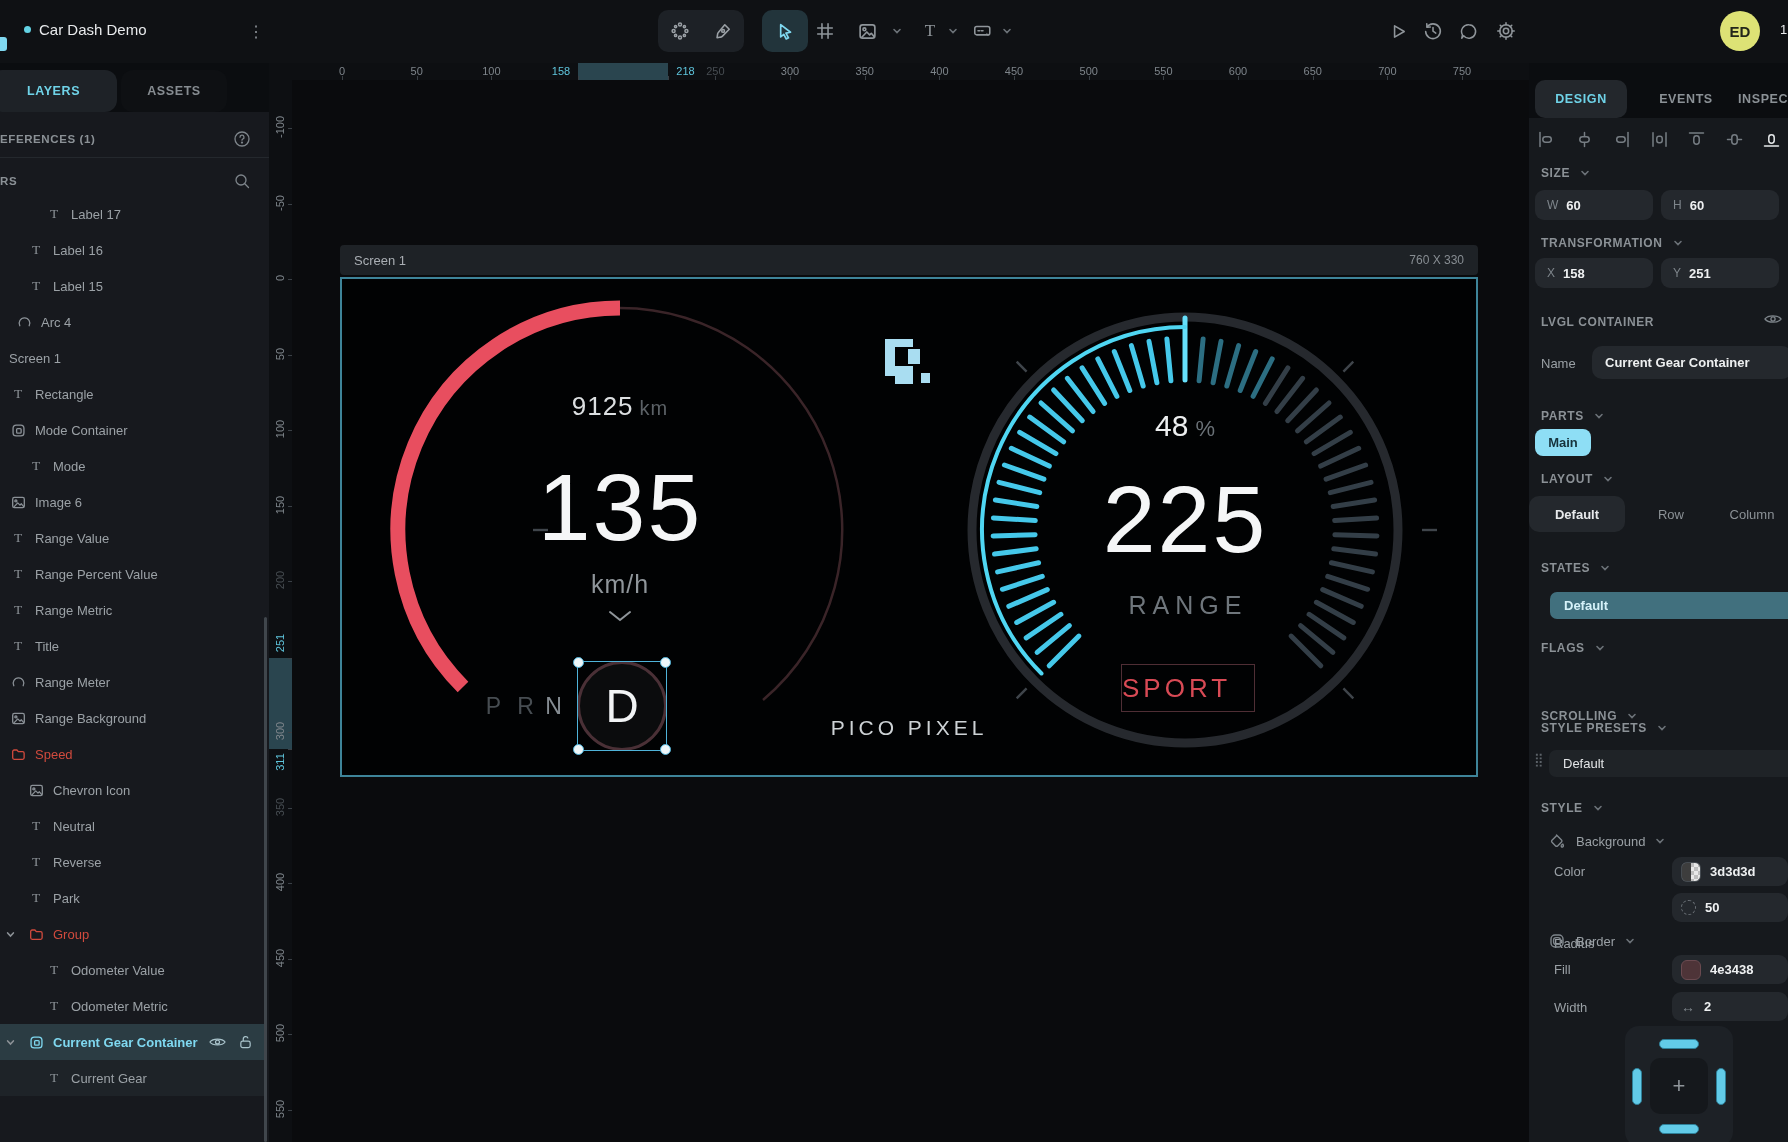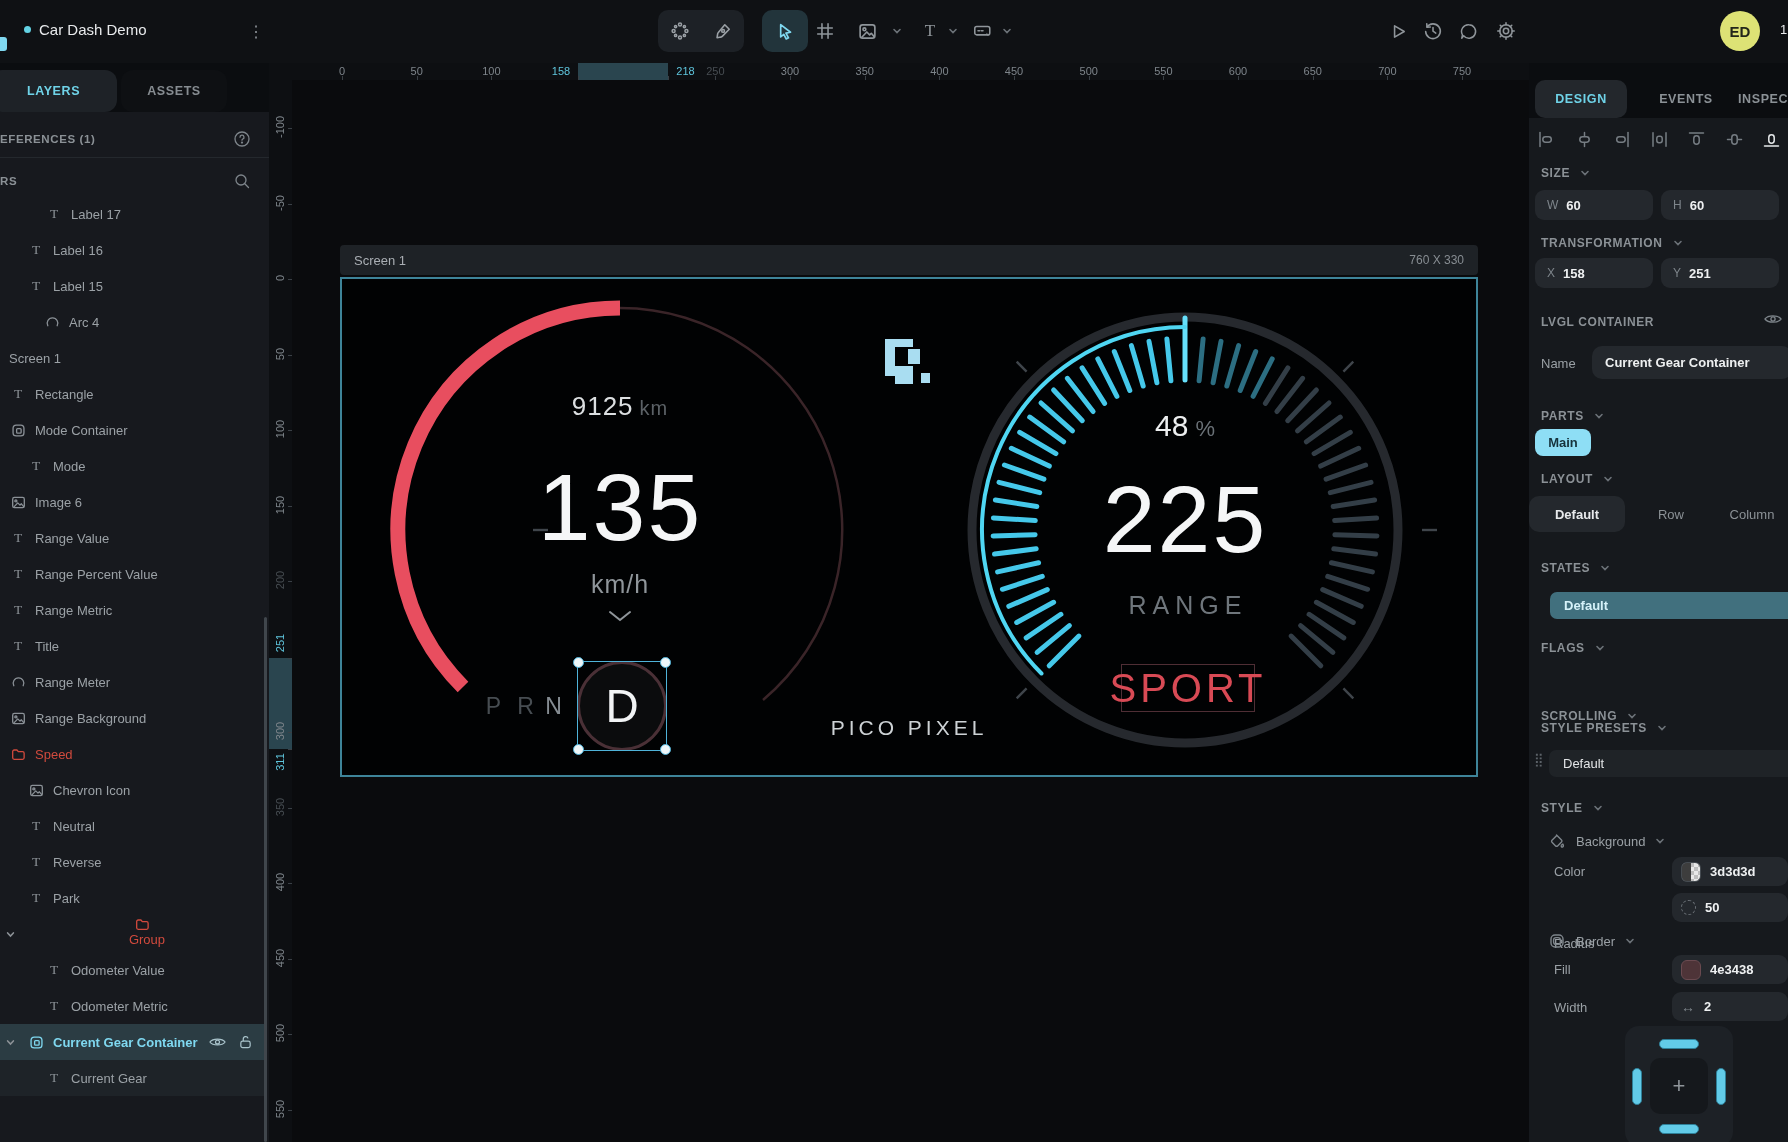--- a/index.html
+++ b/index.html
@@ -80,21 +80,21 @@
 
   
   .odo{font-size:26px;color:#dcdfe1;letter-spacing:1px;}
   .odo .unit{font-size:20px;color:#5b6166;margin-left:6px;}
   .bignum{font-size:95px;font-weight:100;color:#f5f6f7;letter-spacing:2px;}
   .speedunit{font-size:25px;color:#8f959a;letter-spacing:1px;}
   .pct{font-size:30px;color:#eceeef;}
   .pct .unit{font-size:22px;color:#6a7177;margin-left:7px;}
   .rangelbl{font-size:25px;color:#6f767c;letter-spacing:6px;}
   #sport-box{position:absolute;left:779px;top:381px;width:132px;height:46px;border:1.5px solid #4f2e35;
-             display:flex;align-items:center;justify-content:center;font-size:40px;color:#d84a55;letter-spacing:4px;}
+             display:flex;align-items:center;justify-content:flex-start;font-size:26px;color:#d84a55;letter-spacing:4px;}
   .gearltr{position:absolute;transform:translate(-50%,-50%);font-size:23px;letter-spacing:1px;color:#474d52;}
   .gearltr.nxt{color:#858c92;}
   #gear-circle{position:absolute;left:235px;top:378px;width:90px;height:90px;border-radius:50%;
                border:3px solid #4a3036;background:rgba(61,61,61,.18);box-sizing:border-box;
                display:flex;align-items:center;justify-content:center;font-size:46px;font-weight:300;color:#f2f4f5;}
   #sel-rect{position:absolute;left:235px;top:378px;width:90px;height:90px;border:1.5px solid #4fb3d9;box-sizing:border-box;}
   .handle{position:absolute;width:9px;height:9px;border-radius:50%;background:#eef6f9;border:1.5px solid #4fb3d9;}
   #brand{font-size:21px;letter-spacing:4px;color:#cdd2d5;}
 
   
@@ -285,21 +285,21 @@
           <span class="gT">T</span>
         </span>
         <span class="tlabel">Label 16</span>
       </div>
       <div class="trow" style="padding-left: 28px;">
         <span class="tico">
           <span class="gT">T</span>
         </span>
         <span class="tlabel">Label 15</span>
       </div>
-      <div class="trow" style="padding-left: 16px; margin-left: 28px;">
+      <div class="trow" style="padding-left: 16px;">
         <span class="tico">
           <svg viewBox="0 0 16 16" stroke="currentColor" fill="none" stroke-width="1.4" stroke-linecap="round" stroke-linejoin="round">
             <path d="M3 11.5 A 5.7 5.7 0 1 1 13 11.5"></path>
           </svg>
         </span>
         <span class="tlabel">Arc 4</span>
       </div>
       <div class="trow" style="padding-left: 9px;">
         <span class="tlabel">Screen 1</span>
       </div>
@@ -405,21 +405,21 @@
           <span class="gT">T</span>
         </span>
         <span class="tlabel">Reverse</span>
       </div>
       <div class="trow" style="padding-left: 28px;">
         <span class="tico">
           <span class="gT">T</span>
         </span>
         <span class="tlabel">Park</span>
       </div>
-      <div class="trow red" style="padding-left: 28px; flex-direction: column;">
+      <div class="trow red" style="padding-left: 28px;">
         <span class="rchev">
           <svg viewBox="0 0 10 10">
             <path d="M2.4 3.6 L5 6.4 L7.6 3.6"></path>
           </svg>
         </span>
         <span class="tico">
           <svg viewBox="0 0 16 16" stroke="currentColor" fill="none" stroke-width="1.4" stroke-linecap="round" stroke-linejoin="round">
             <path d="M1.8 4.8 a1.6 1.6 0 0 1 1.6 -1.6 h2.9 l1.5 1.8 h4.6 a1.6 1.6 0 0 1 1.6 1.6 v4.9 a1.6 1.6 0 0 1 -1.6 1.6 h-9 a1.6 1.6 0 0 1 -1.6 -1.6 z"></path>
           </svg>
         </span>

